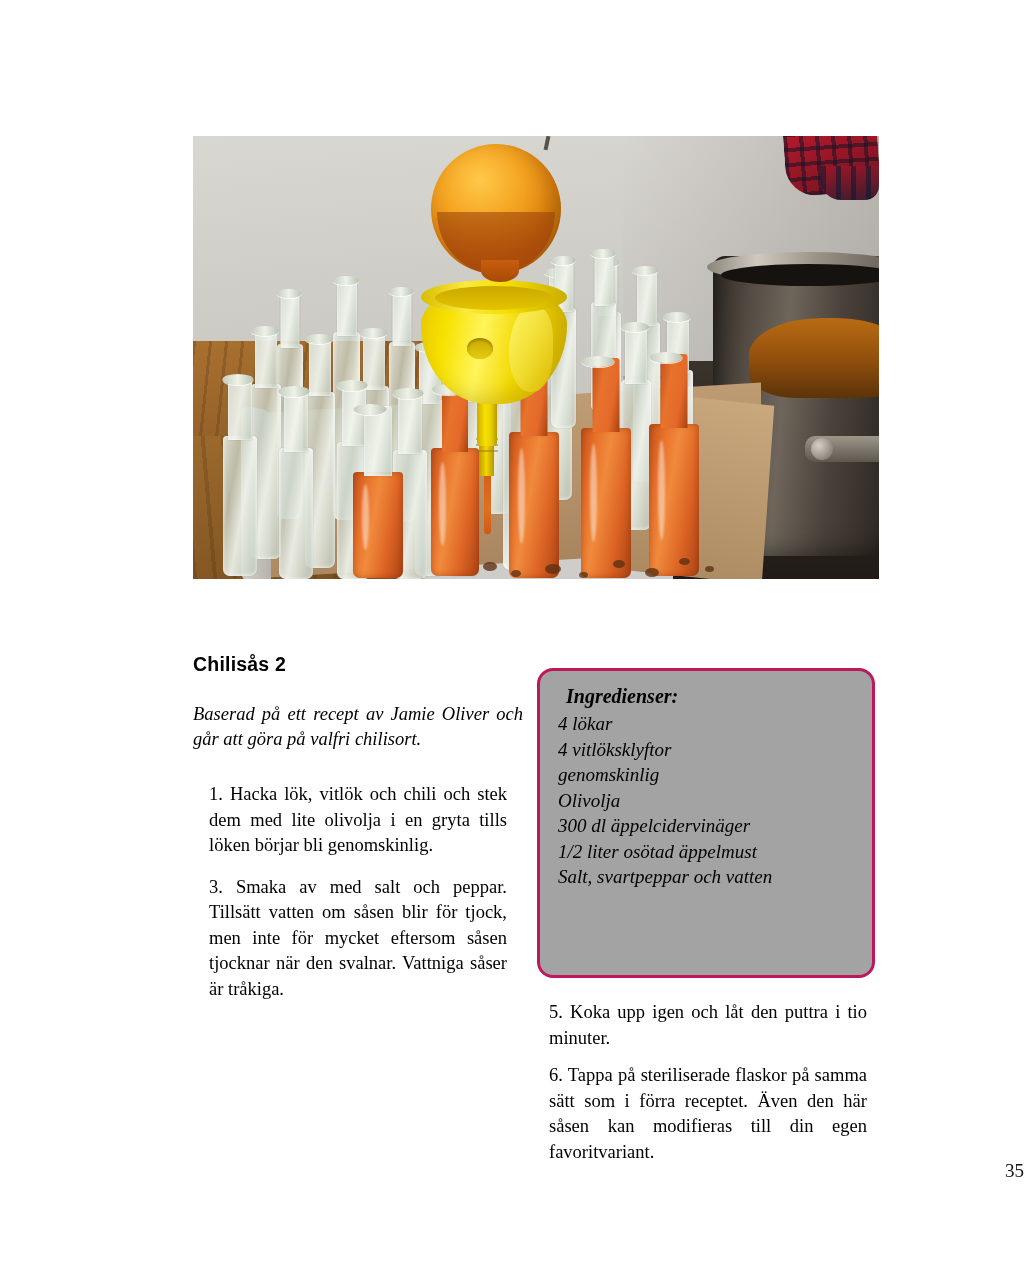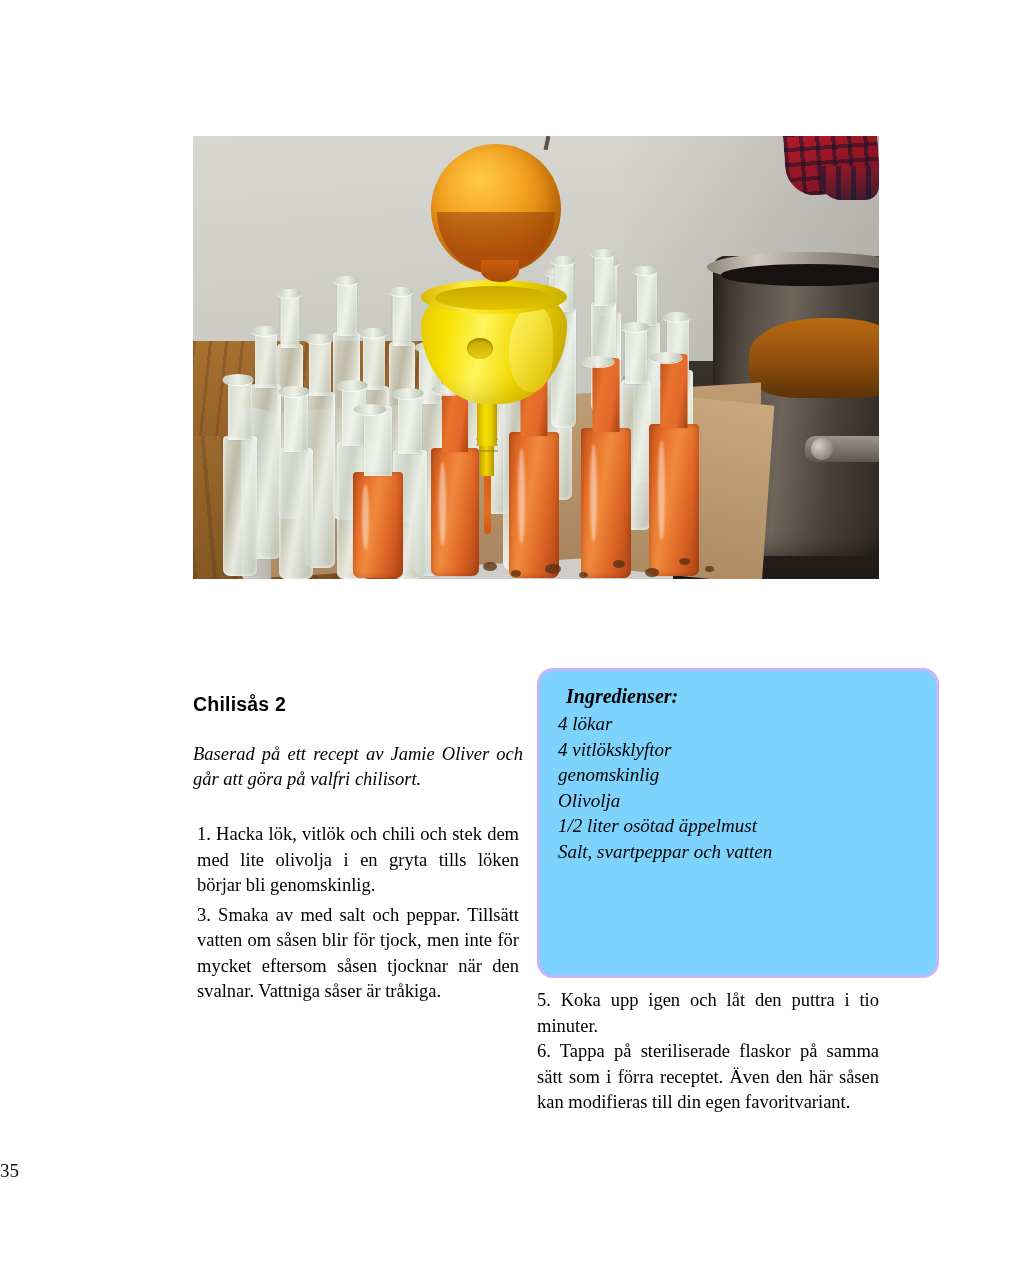--- a/index.html
+++ b/index.html
@@ -342,21 +342,21 @@
     font-style: italic;
     font-size: 18.5px;
     line-height: 26px;
     text-align: justify;
     color: #111111;
   }
 
   .col-left {
     position: absolute;
     left: 193px;
-    top: 692px;
+    top: 652px;
     width: 330px;
   }
 
   .recipe-title {
     font-family: "Liberation Sans", sans-serif;
     font-weight: bold;
     font-size: 19.5px;
     line-height: 24px;
     letter-spacing: 0.2px;
     color: #000;
@@ -373,35 +373,35 @@
   }
 
   .steps {
     font-family: "Liberation Serif", serif;
     font-size: 18.5px;
     line-height: 25.5px;
     text-align: justify;
     margin: 0;
   }
   .steps p {
-    margin: 4px;
+    margin: 16px;
     text-align: justify;
   }
 
   
   .ing-box {
     position: absolute;
     left: 537px;
     top: 668px;
-    width: 402px;
+    width: 338px;
     height: 310px;
     box-sizing: border-box;
-    border: 3px solid #c4b5fd;
+    border: 3px solid #be185d;
     border-radius: 16px;
-    background: #7dd3fc;
+    background: #a3a3a3;
     padding: 12px 14px 8px 18px;
   }
   .ing-title {
     font-family: "Liberation Serif", serif;
     font-style: italic;
     font-weight: bold;
     font-size: 20px;
     line-height: 26px;
     margin: 0 0 2px 8px;
   }
@@ -421,28 +421,28 @@
   .steps-right {
     position: absolute;
     left: 537px;
     top: 988px;
     width: 342px;
     font-family: "Liberation Serif", serif;
     font-size: 18.5px;
     line-height: 25.5px;
     text-align: justify;
   }
-  .steps-right p { margin: 0; }
+  .steps-right p { margin: 12px; }
 
   .page-number {
     position: absolute;
     left: 0;
     top: 1160px;
     width: 1024px;
-    text-align: left;
+    text-align: right;
     font-family: "Liberation Serif", serif;
     font-size: 19px;
     color: #111;
   }
 </style>
 </head>
 <body>
 
 <div class="page">
 
@@ -647,20 +647,21 @@
     </div>
   </div>
 
   <div class="ing-box">
     <div class="ing-title">Ingredienser:</div>
     <ul class="ing-list">
       <li>4 lökar</li>
       <li>4 vitlöksklyftor</li>
       <li>genomskinlig</li>
       <li>Olivolja</li>
+      <li>300 dl äppelcidervinäger</li>
       <li>1/2 liter osötad äppelmust</li>
       <li>Salt, svartpeppar och vatten</li>
     </ul>
   </div>
 
   <div class="steps-right">
     <p>5. Koka upp igen och låt den puttra i tio minuter.</p>
     <p>6. Tappa på steriliserade flaskor på samma sätt som i förra receptet. Även den här såsen kan modifieras till din egen favoritvariant.</p>
   </div>
 

